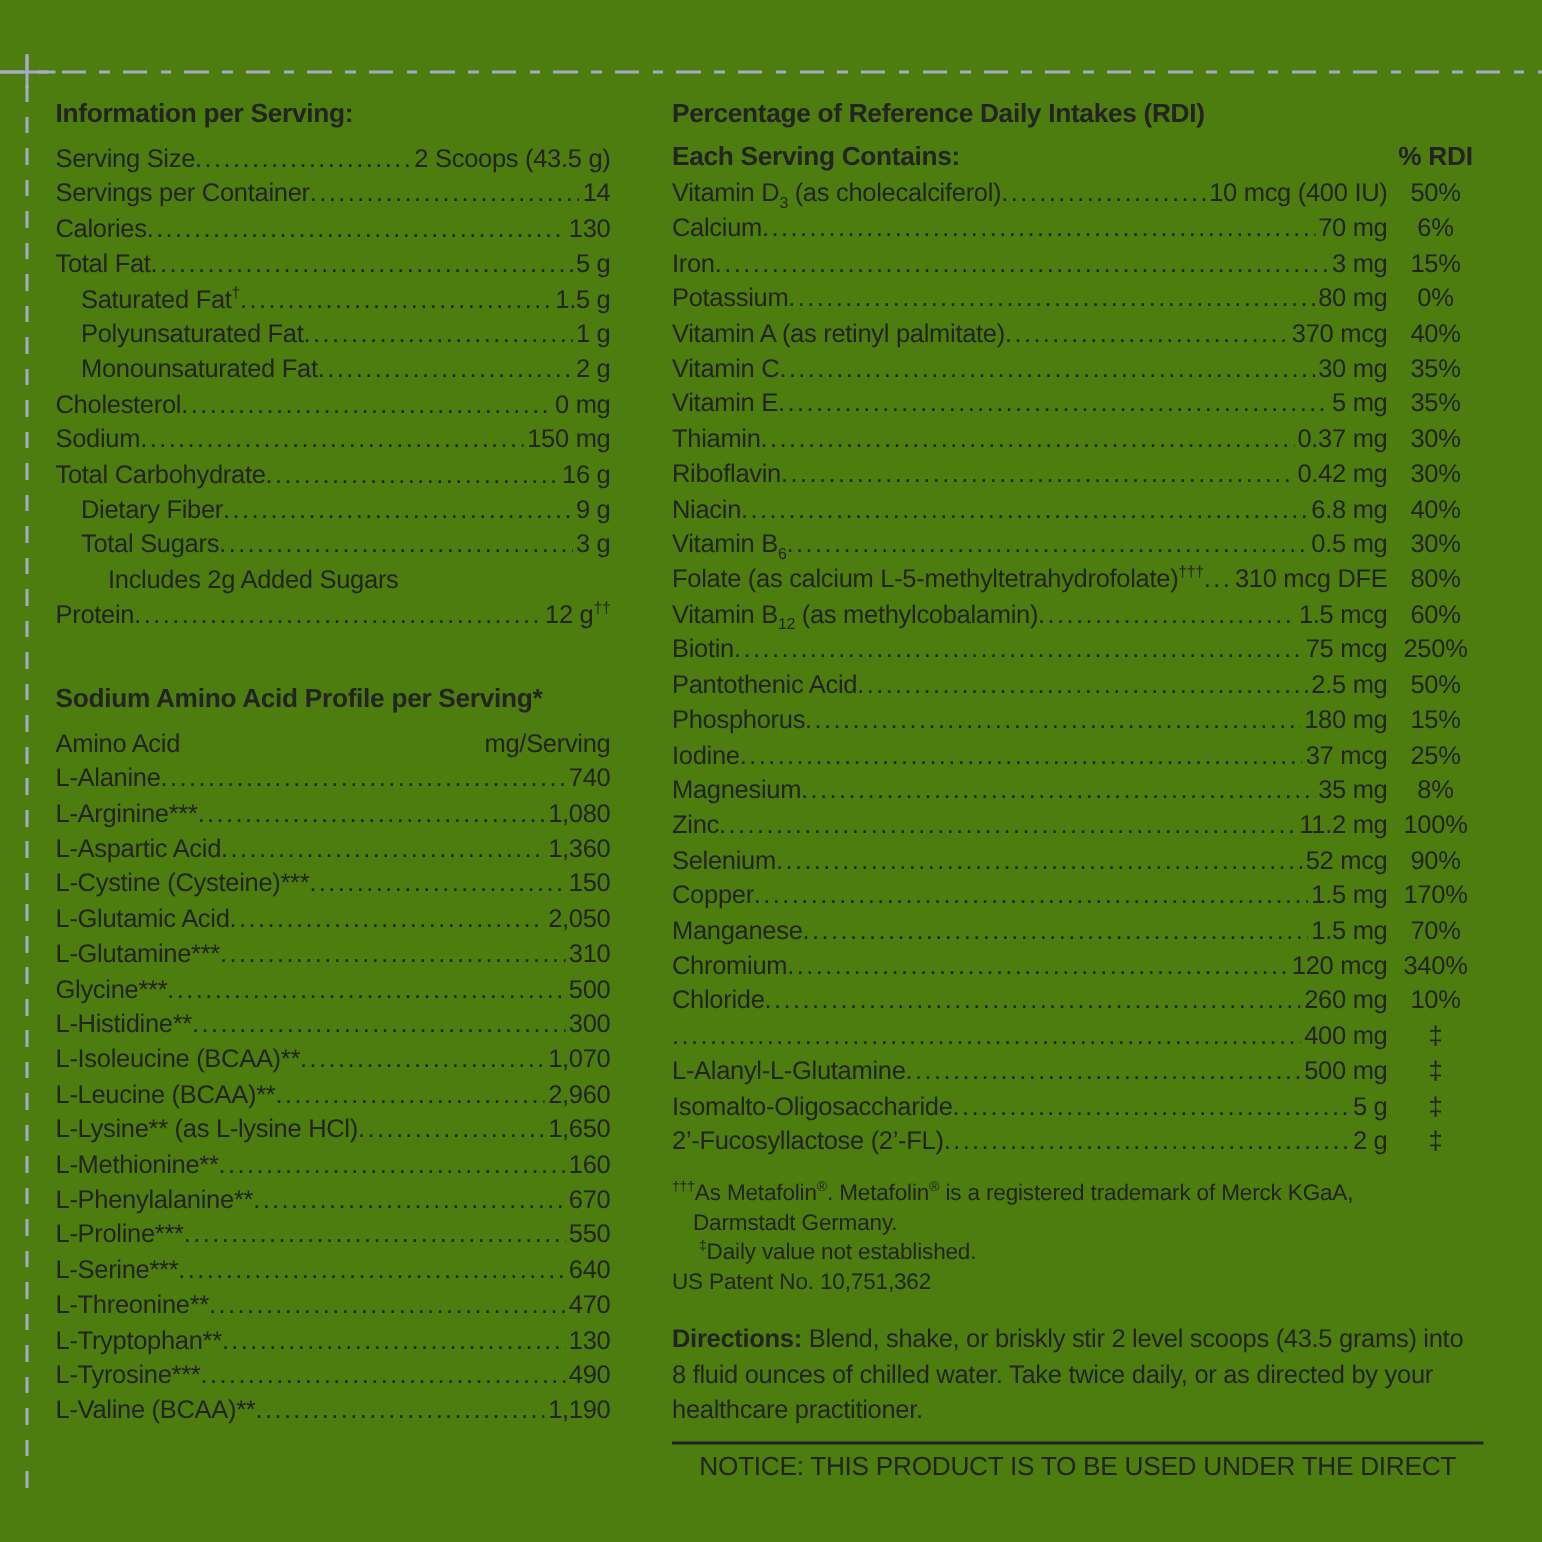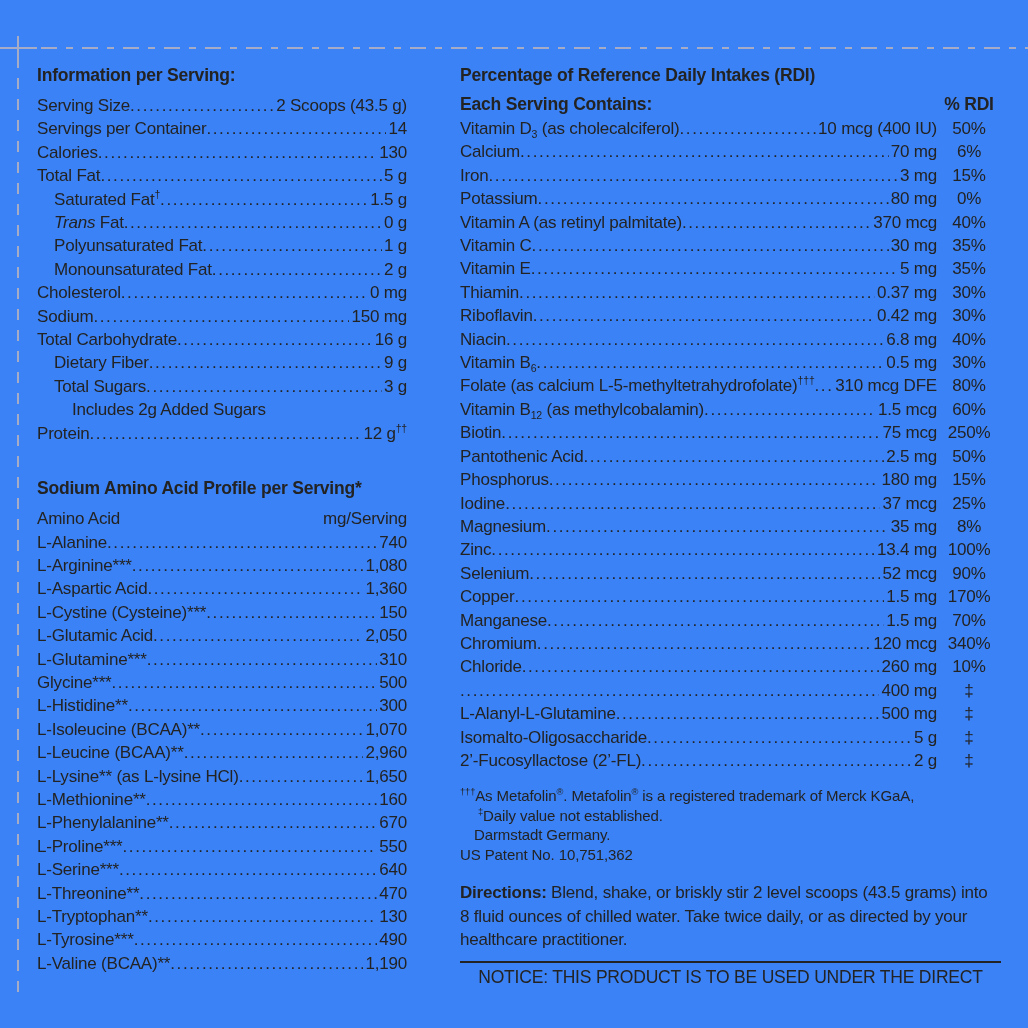--- a/index.html
+++ b/index.html
@@ -2,32 +2,32 @@
 <html><head>
 <meta charset="utf-8">
 <style>
   html,body{margin:0;padding:0;}
   body{
     width:1028px;height:1028px;background:#ffffff;overflow:hidden;
     font-family:"Liberation Sans","DejaVu Sans",sans-serif;
     color:#232323;
     -webkit-font-smoothing:antialiased;
   }
-  .page{position:relative;width:1028px;height:1028px;background:#3b82f6;}
+  .page{position:relative;width:1028px;height:1028px;background:#4d7c0f;}
 
   
   .guide-h{position:absolute;left:0;top:47px;width:1028px;height:2px;
     background:repeating-linear-gradient(90deg,#a6abc6 0 16px,transparent 16px 25px,#a6abc6 25px 32px,transparent 32px 41px);}
   .guide-v{position:absolute;left:17px;top:36px;width:2px;height:956px;
     background:repeating-linear-gradient(180deg,#a6abc6 0 11px,transparent 11px 21px);}
   .cross-h{position:absolute;left:0;top:47px;width:37px;height:2px;background:#a6abc6;}
   .cross-v{position:absolute;left:17px;top:37px;width:2px;height:22px;background:#a6abc6;}
 
   .col-left{position:absolute;left:37px;top:64px;width:370px;}
-  .col-right{position:absolute;left:460px;top:64px;width:541px;}
+  .col-right{position:absolute;left:448px;top:64px;width:541px;}
 
   .h1{font-size:17.5px;font-weight:bold;line-height:22px;margin:0 0 8px 0;letter-spacing:-0.2px;}
   .row{display:flex;align-items:baseline;font-size:17px;line-height:23.4px;white-space:nowrap;letter-spacing:-0.2px;}
   .row.ind1{padding-left:17px;align-items:center;}
   .row.ind2{padding-left:35px;}
   .lbl{flex:none;}
   .dots{flex:1 1 0;min-width:0;overflow:hidden;}
   .dots::before{content:"....................................................................................................................................................................";letter-spacing:1.6px;}
   .val{flex:none;padding-left:2px;}
   .pct{flex:none;width:64px;text-align:center;}
@@ -84,25 +84,20 @@
           <span class="lbl">Total Fat</span>
           <span class="dots"></span>
           <span class="val">5 g</span>
         </div>
         <div class="row ind1">
           <span class="lbl">Saturated Fat<sup>†</sup></span>
           <span class="dots"></span>
           <span class="val">1.5 g</span>
         </div>
         <div class="row ind1">
-          <span class="lbl"><i>Trans</i> Fat</span>
-          <span class="dots"></span>
-          <span class="val">0 g</span>
-        </div>
-        <div class="row ind1">
           <span class="lbl">Polyunsaturated Fat</span>
           <span class="dots"></span>
           <span class="val">1 g</span>
         </div>
         <div class="row ind1">
           <span class="lbl">Monounsaturated Fat</span>
           <span class="dots"></span>
           <span class="val">2 g</span>
         </div>
         <div class="row">
@@ -359,21 +354,21 @@
         </div>
         <div class="row">
           <span class="lbl">Magnesium</span>
           <span class="dots"></span>
           <span class="val">35 mg</span>
           <span class="pct">8%</span>
         </div>
         <div class="row">
           <span class="lbl">Zinc</span>
           <span class="dots"></span>
-          <span class="val">13.4 mg</span>
+          <span class="val">11.2 mg</span>
           <span class="pct">100%</span>
         </div>
         <div class="row">
           <span class="lbl">Selenium</span>
           <span class="dots"></span>
           <span class="val">52 mcg</span>
           <span class="pct">90%</span>
         </div>
         <div class="row">
           <span class="lbl">Copper</span>
@@ -419,22 +414,22 @@
         <div class="row">
           <span class="lbl">2’-Fucosyllactose (2’-FL)</span>
           <span class="dots"></span>
           <span class="val">2 g</span>
           <span class="pct">‡</span>
         </div>
       </div>
 
     <div class="footnotes" id="footnotes">
         <div class="fn"><sup>†††</sup>As Metafolin<sup>®</sup>. Metafolin<sup>®</sup> is a registered trademark of Merck KGaA,</div>
+        <div class="fn ind1">Darmstadt Germany.</div>
         <div class="fn ind2"><sup>‡</sup>Daily value not established.</div>
-        <div class="fn ind1">Darmstadt Germany.</div>
         <div class="fn">US Patent No. 10,751,362</div>
       </div>
 
     <div class="directions"><span class="bold">Directions:</span><span> Blend, shake, or briskly stir 2 level scoops (43.5 grams) into 8 fluid ounces of chilled water. Take twice daily, or as directed by your healthcare practitioner.</span></div>
 
     <div class="rule"></div>
     <div class="notice">
       <div class="notice-inner">NOTICE: THIS PRODUCT IS TO BE USED UNDER THE DIRECT</div>
     </div>
   </div>

